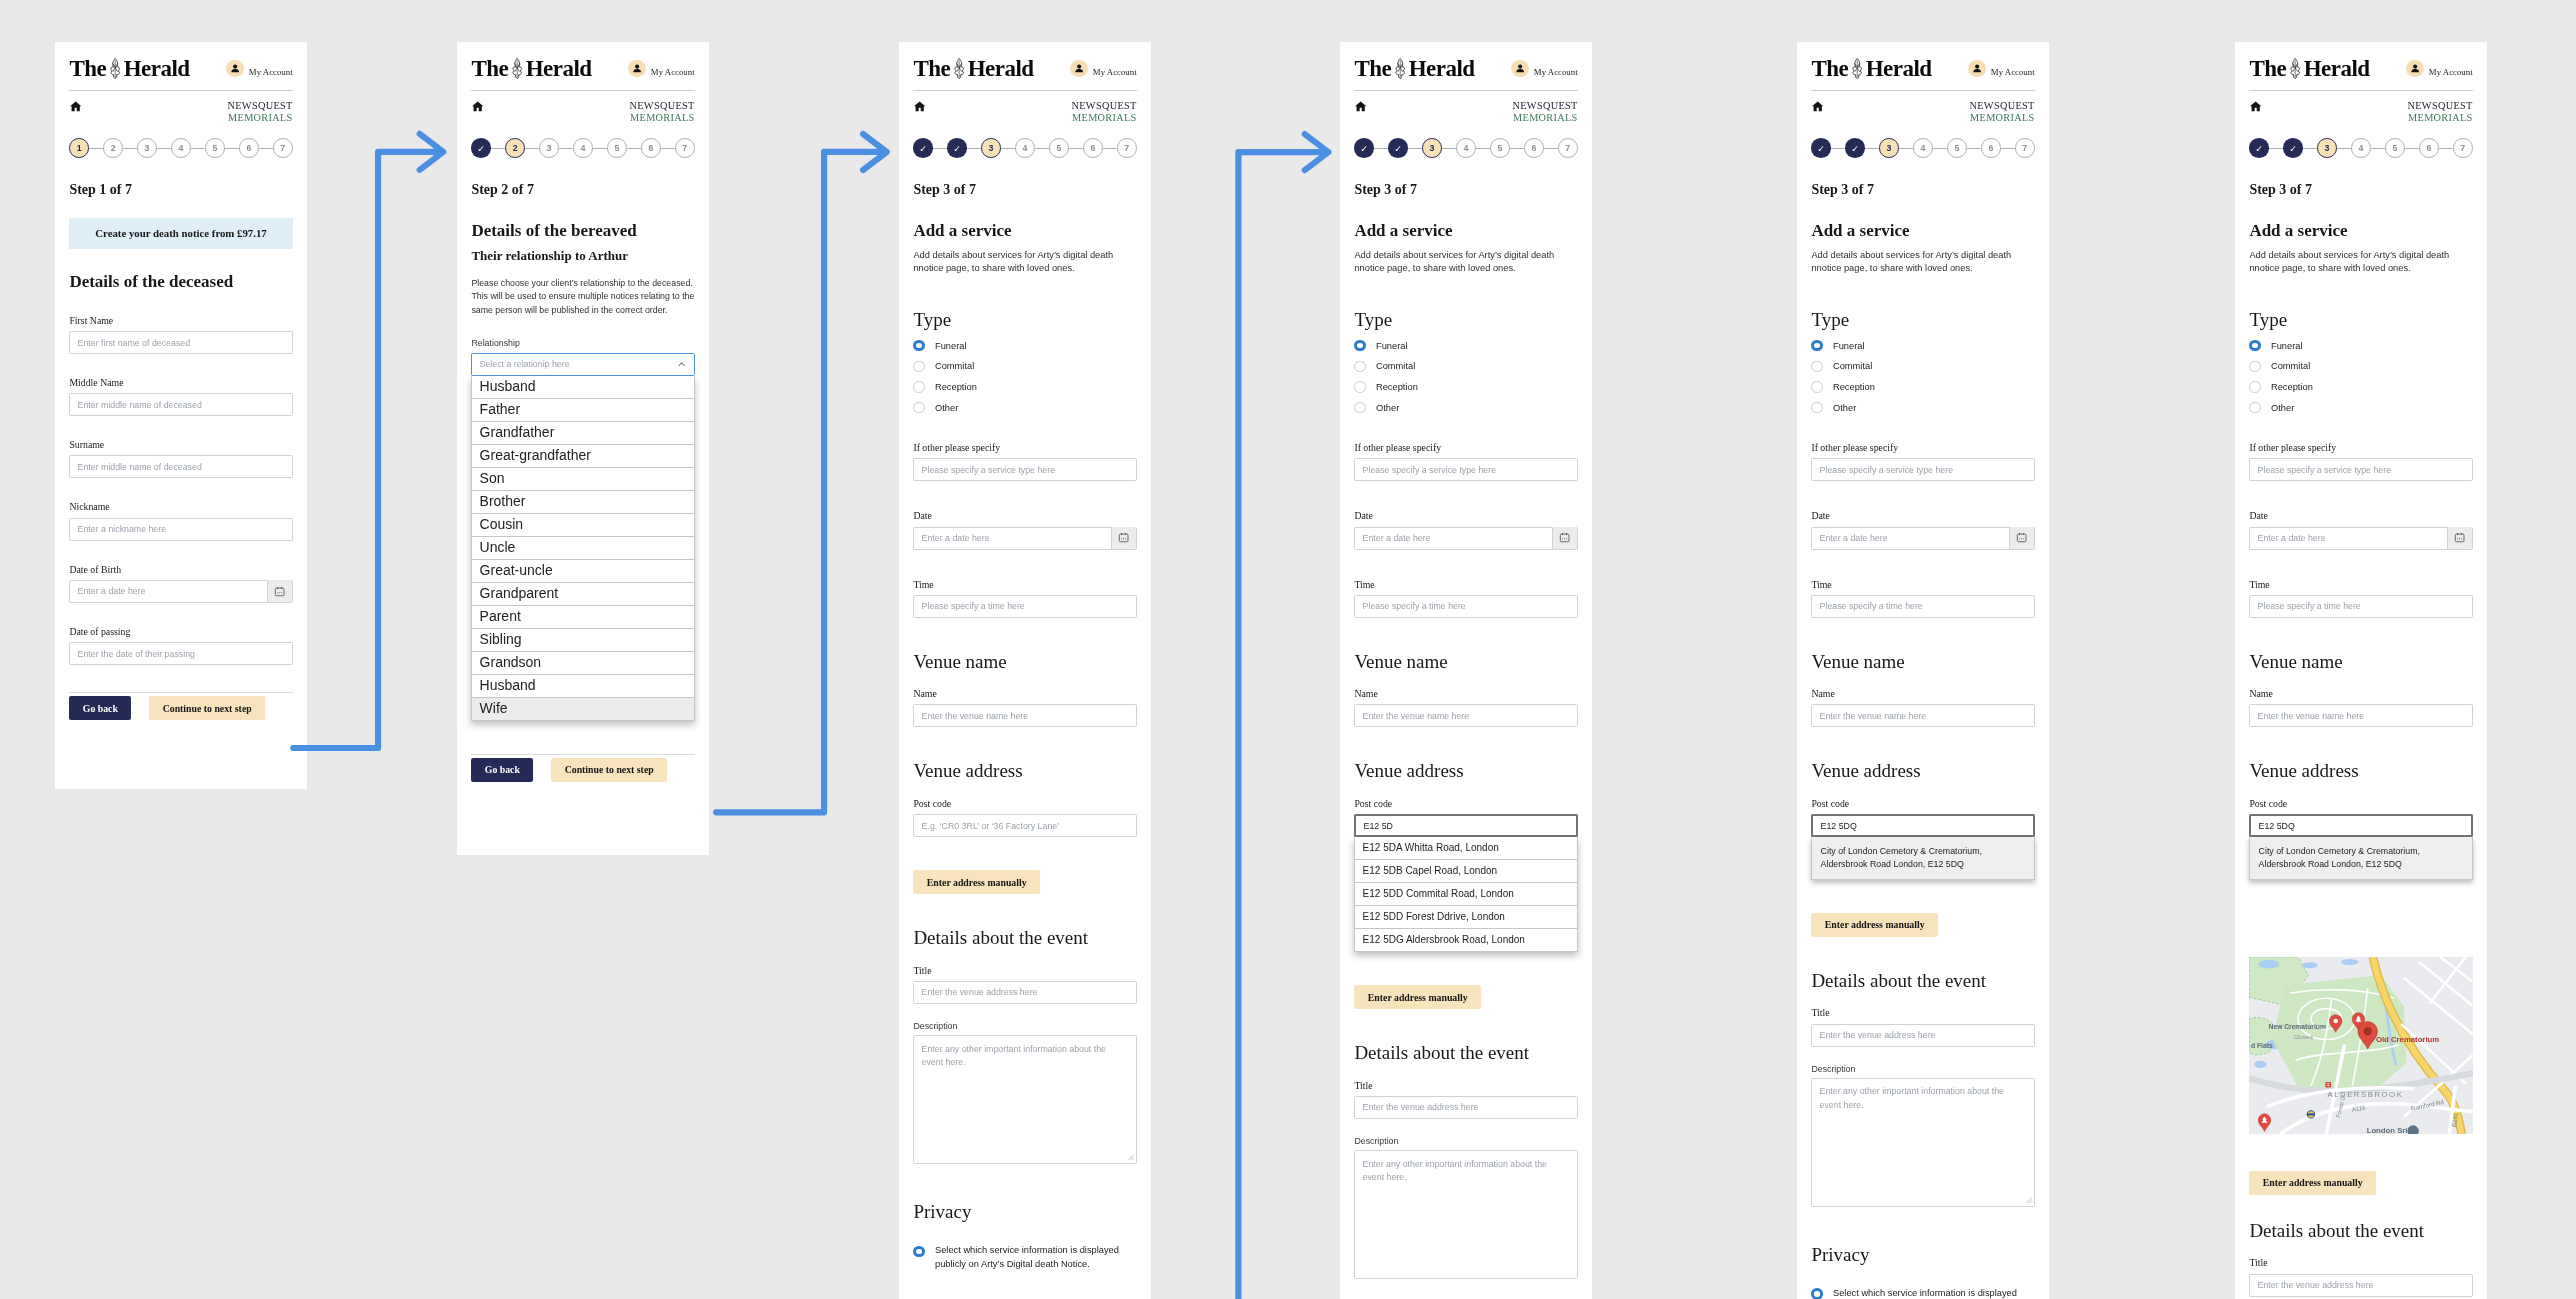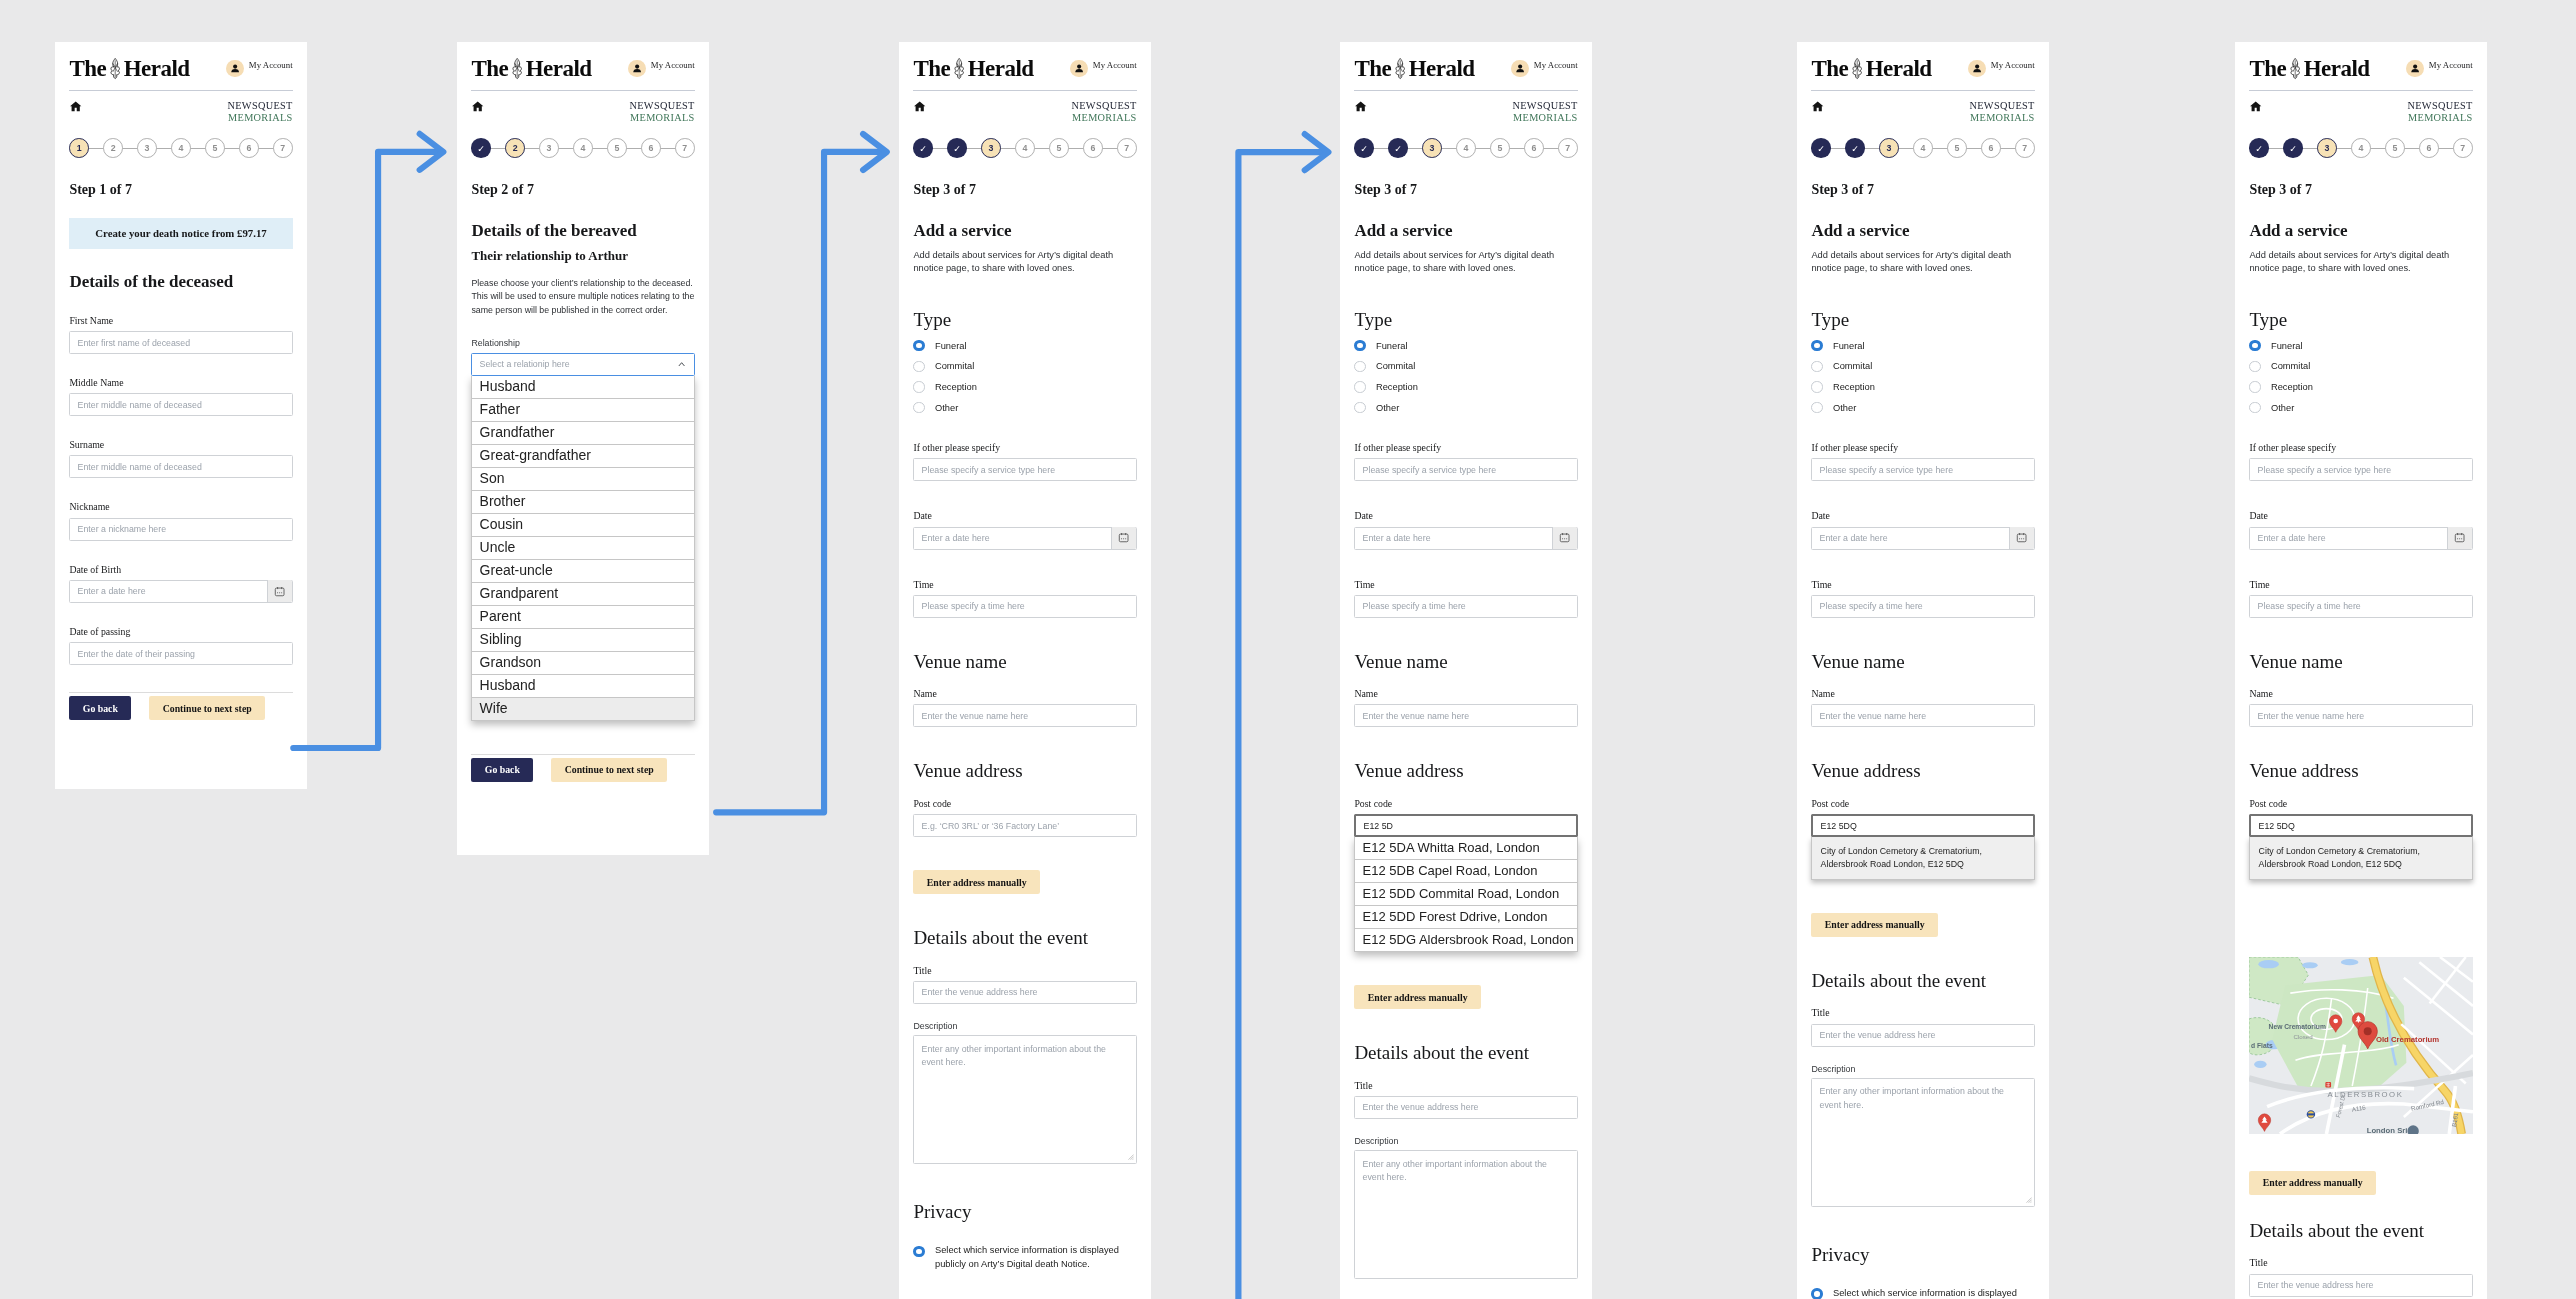--- a/index.html
+++ b/index.html
@@ -13,21 +13,21 @@
   #panel-2{left:457px;height:813px}
   #panel-3{left:899px;height:1258px}
   #panel-4{left:1340px;height:1258px}
   #panel-5{left:1797px;height:1258px}
   #panel-6{left:2235px;height:1258px}
 
   .hdr-row{display:flex;justify-content:space-between;align-items:center;height:30px}
   .logo{font-family:"Liberation Serif","DejaVu Serif",serif;font-weight:bold;font-size:23px;
         letter-spacing:-0.5px;display:flex;align-items:center;color:#0b0b0b;line-height:1}
   .crest{margin:0 1.5px}
-  .account{display:flex;align-items:flex-start;gap:5.2px;font-family:"Liberation Serif",serif;
+  .account{display:flex;align-items:flex-end;gap:5.2px;font-family:"Liberation Serif",serif;
            font-size:8.8px;color:#1d1d1f}
   .avatar{width:17.5px;height:17.5px;border-radius:50%;background:#f6ddb4;display:flex;
           align-items:center;justify-content:center;flex:none}
   .hdr-line{border-bottom:0.5px solid #c7ccd6;margin-top:6.7px}
   .sub-row{display:flex;justify-content:space-between;align-items:flex-start;margin-top:9.3px}
   .brand{text-align:right;font-family:"Liberation Serif",serif;font-size:10.3px;line-height:1.1;
          letter-spacing:0.3px}
   .brand .b1{color:#1c2130}
   .brand .b2{color:#41775a}
 
@@ -73,21 +73,21 @@
   .select{position:relative;margin-top:4.1px;height:23px;border:1px solid #4a8fe2;border-radius:1.5px;
           display:flex;align-items:center;justify-content:space-between;padding:0 7.2px;
           color:#9ba2ab;font-size:8.8px;box-sizing:border-box;background:#fff}
   .opts{box-shadow:0 4.1px 7.2px rgba(0,0,0,.25)}
   .opt{height:23px;line-height:21.6px;border:0.5px solid #c6c6c6;border-top:none;background:#fff;
        padding:0 7.2px;font-size:14px;color:#222;box-sizing:border-box}
   .opt.hl{background:#ececec}
 
   .sugs{box-shadow:0 4.1px 7.2px rgba(0,0,0,.25)}
   .sug{height:23px;line-height:21.6px;border:0.5px solid #c6c6c6;border-top:none;background:#fff;
-       padding:0 7.2px;font-size:13px;color:#222;box-sizing:border-box;white-space:nowrap;overflow:hidden}
+       padding:0 7.2px;font-size:10px;color:#222;box-sizing:border-box;white-space:nowrap;overflow:hidden}
   .sugbox{border:0.5px solid #c6c6c6;border-top:none;background:#efefef;
        box-shadow:0 3.1px 5.2px rgba(0,0,0,.25);padding:7.7px 8.2px;font-size:8.8px;line-height:1.5;color:#222}
 
   .btn-row{display:flex;align-items:center;margin-top:3px;gap:18px}
   .btn{font-family:"Liberation Serif","DejaVu Serif",serif;font-weight:bold;font-size:9.8px;height:24px;
        display:inline-flex;align-items:center;justify-content:center;border-radius:2.1px;padding:0 13.4px;
        border:none;cursor:pointer}
   .btn.navy{background:#262a56;color:#fff}
   .btn.peach{background:#f8e4bc;color:#141414}
   .btn.addr{margin-top:33px}

